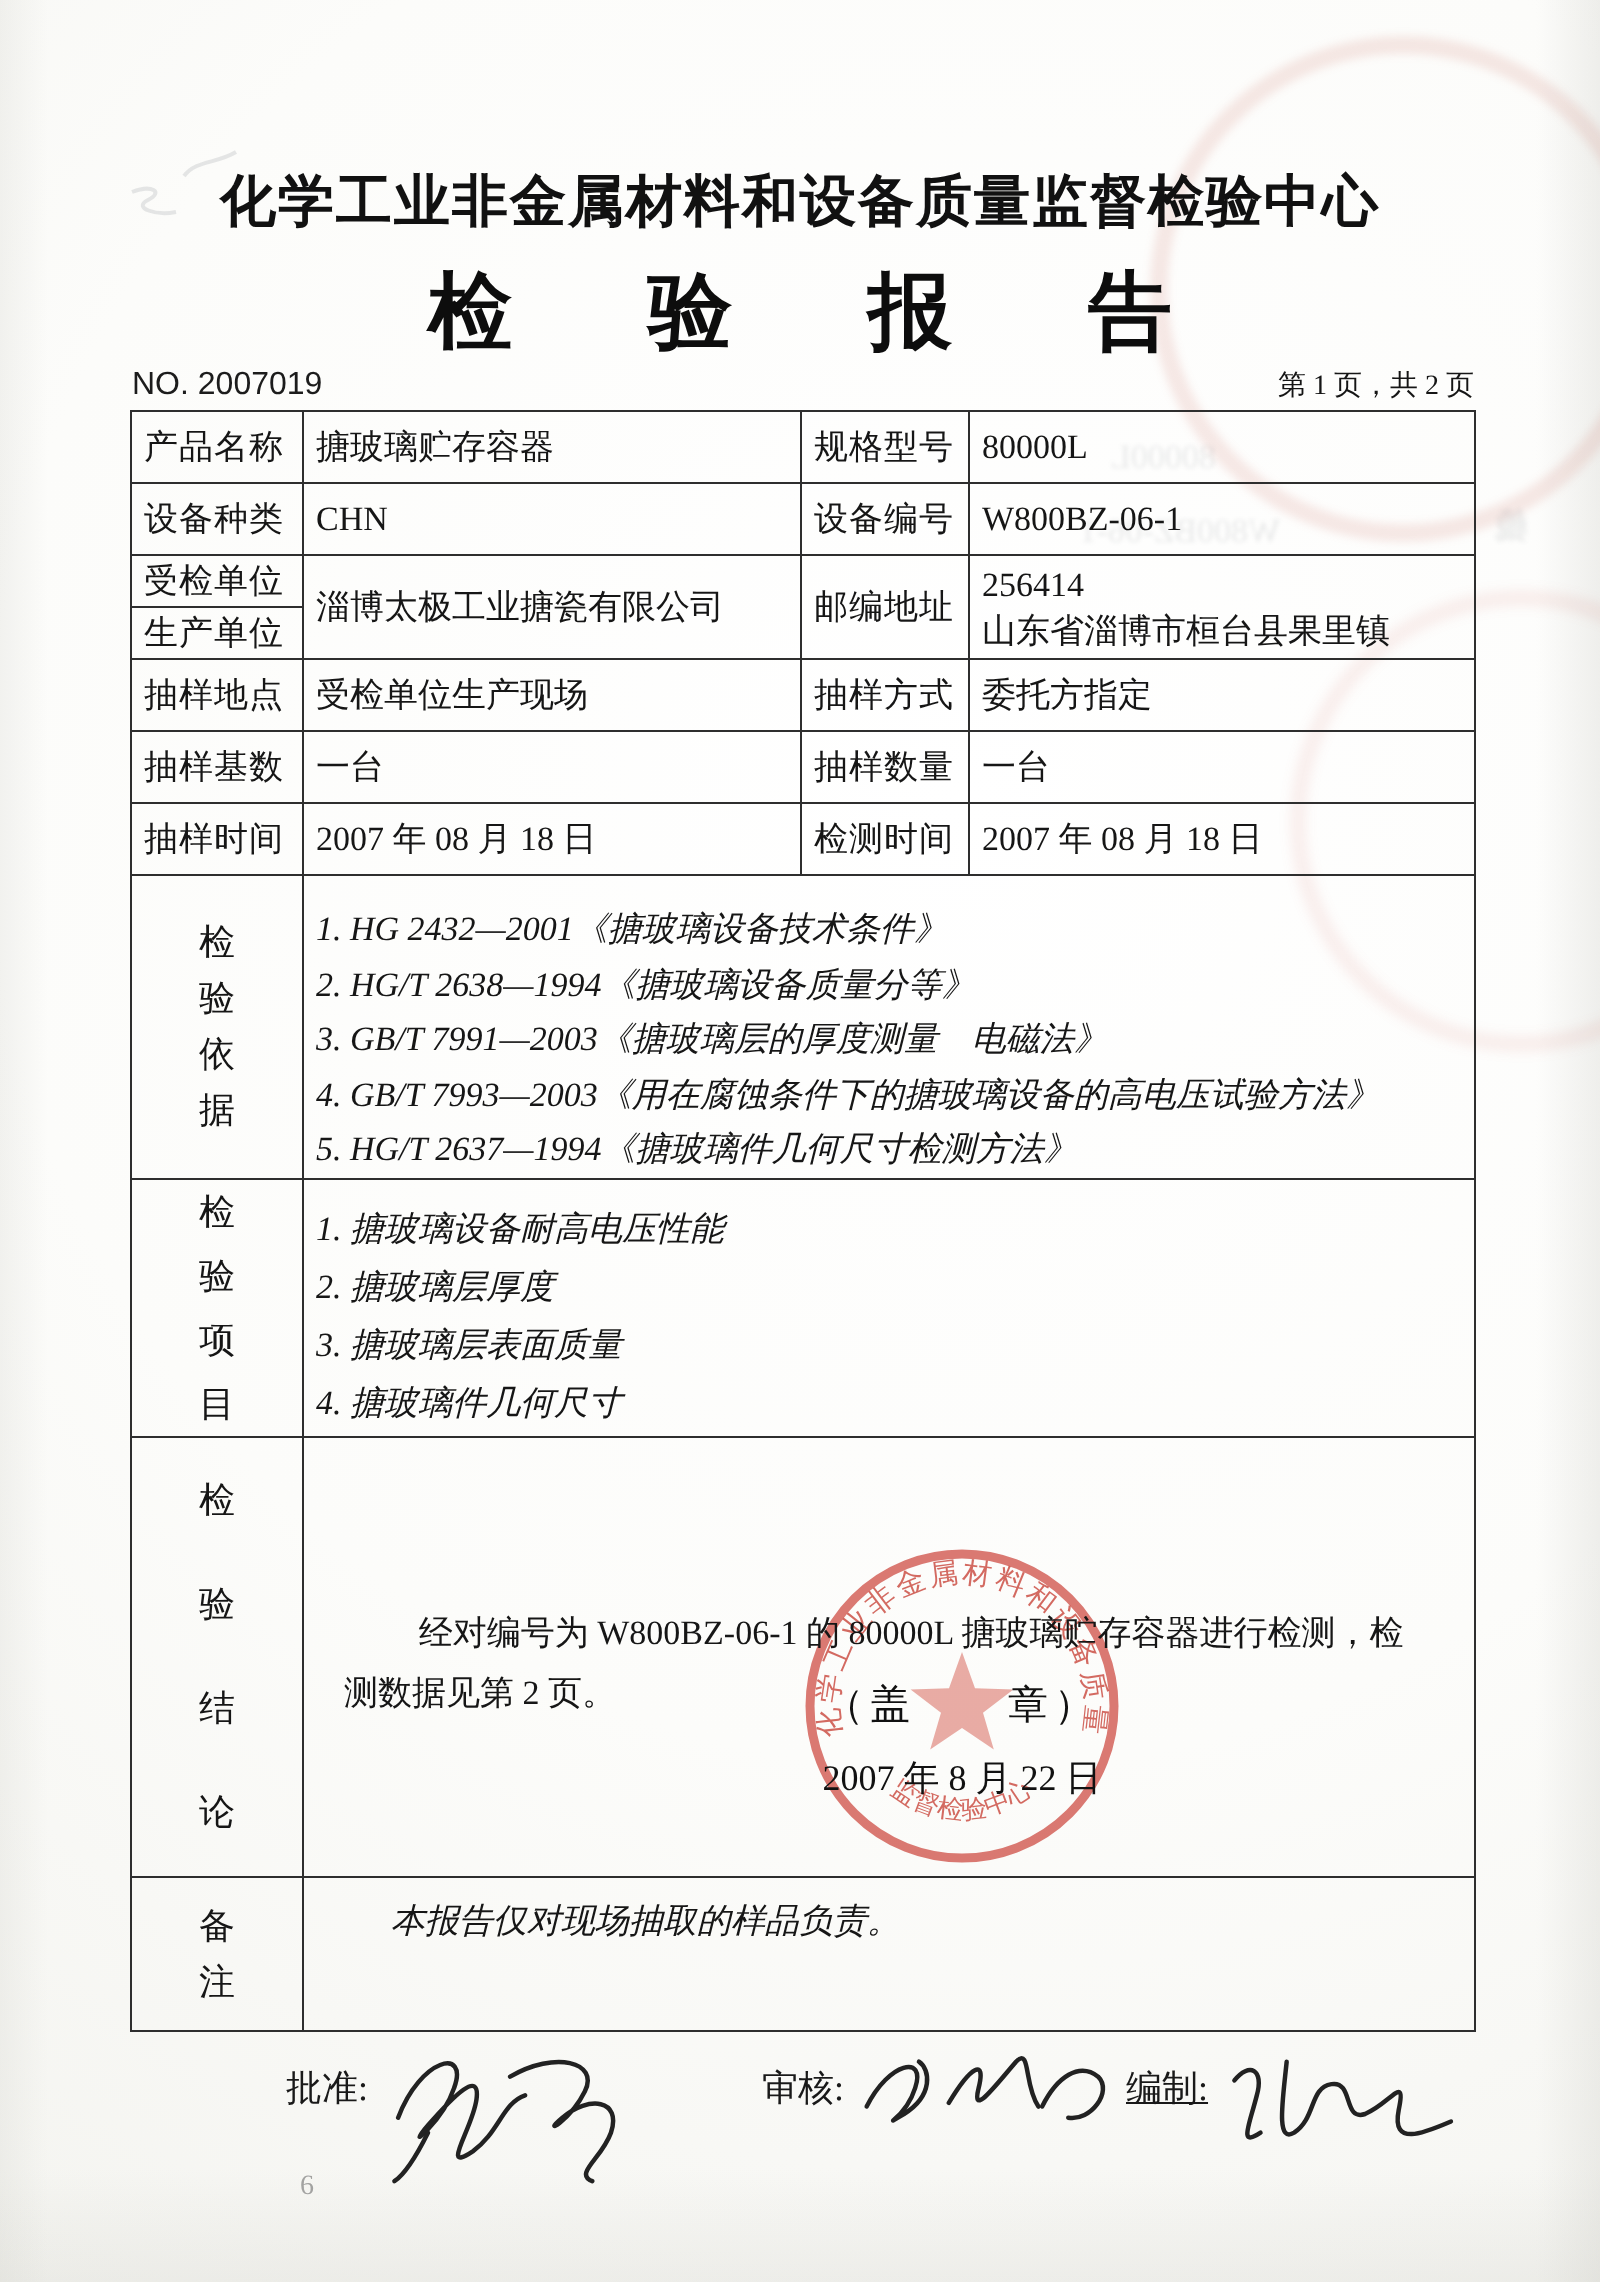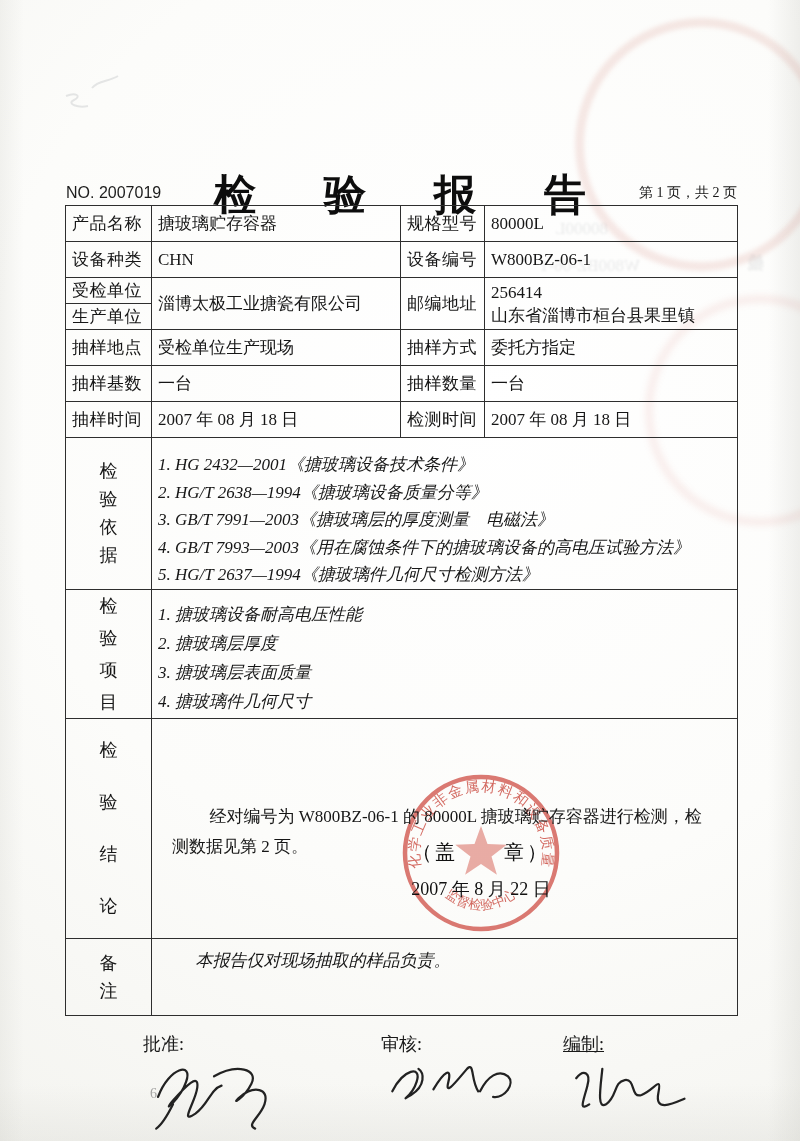--- a/index.html
+++ b/index.html
@@ -15,21 +15,21 @@
   }
   
   .org-title{
     position:absolute;top:82px;left:0;width:100%;text-align:center;
     font-family:"Liberation Sans","DejaVu Sans",sans-serif;
     font-weight:bold;font-size:28px;letter-spacing:1px;color:#111;
   }
   .report-title{
     position:absolute;top:128px;left:0;width:100%;text-align:center;
     font-family:"Liberation Sans","DejaVu Sans",sans-serif;
-    font-weight:bold;font-size:42px;color:#0d0d0d;margin-top:39px;
+    font-weight:bold;font-size:42px;color:#0d0d0d;
   }
   .report-title span{display:inline-block;margin:0 34px;}
   .report-no{
     position:absolute;top:184px;left:66px;
     font-family:"Liberation Sans","DejaVu Sans",sans-serif;
     font-size:16px;color:#1c1c1c;
   }
   .page-info{
     position:absolute;top:184px;left:0;width:737px;text-align:right;
     font-size:14px;color:#151515;
@@ -68,21 +68,21 @@
     position:absolute;left:329px;top:120px;transform:translateX(-50%);
     z-index:3;font-size:20px;letter-spacing:3px;white-space:nowrap;color:#111;
   }
   .stamp-date{
     position:absolute;left:329px;top:158px;transform:translateX(-50%);
     z-index:3;font-size:18px;white-space:nowrap;color:#111;
   }
   .remark-text{padding-top:9px;text-indent:2.2em;line-height:26px;}
   
   .sig-row{position:absolute;top:1018px;left:65px;width:672px;height:80px;}
-  .sig-block{position:absolute;top:0;display:flex;align-items:flex-start;flex-direction:column;}
+  .sig-block{position:absolute;top:0;display:flex;align-items:flex-start;}
   .sig-label{font-size:18px;margin-top:14px;white-space:nowrap;}
   .sig-svg{width:140px;height:78px;margin-left:2px;}
   .sig-svg path{fill:none;stroke:#222;stroke-width:2.4;stroke-linecap:round;stroke-linejoin:round;}
   .sig-approve{left:78px;}
   .sig-review{left:300px;margin-left:16px;}
   .sig-compile{left:498px;text-decoration:underline;}
   
   .ghost-ring1{position:absolute;left:575px;top:18px;width:235px;height:235px;
     border:9px solid rgba(196,82,72,.13);border-radius:50%;filter:blur(2px);}
   .ghost-ring2{position:absolute;left:645px;top:295px;width:215px;height:215px;
@@ -106,20 +106,21 @@
 
   <div class="ghost-ring1"></div>
   <div class="ghost-ring2"></div>
   <div class="ghost-frag frag1">80000L</div>
   <div class="ghost-frag frag2">W800BZ-06-1</div>
   <div class="ghost-frag frag3">受检单位</div>
   <svg class="pencil-mark" width="90" height="60" viewBox="0 0 90 60">
     <path d="M70 8 C 60 14, 50 12, 44 20 M18 28 C 28 24, 34 28, 26 32 C 18 36, 30 40, 40 38"></path>
   </svg>
 
+  <div class="org-title">化学工业非金属材料和设备质量监督检验中心</div>
   <div class="report-title">
     <span>检</span><span>验</span><span>报</span><span>告</span>
   </div>
   <div class="report-no">NO. 2007019</div>
   <div class="page-info">第 1 页，共 2 页</div>
 
   <table class="report">
     <colgroup>
         <col style="width:86px">
         <col style="width:249px">

